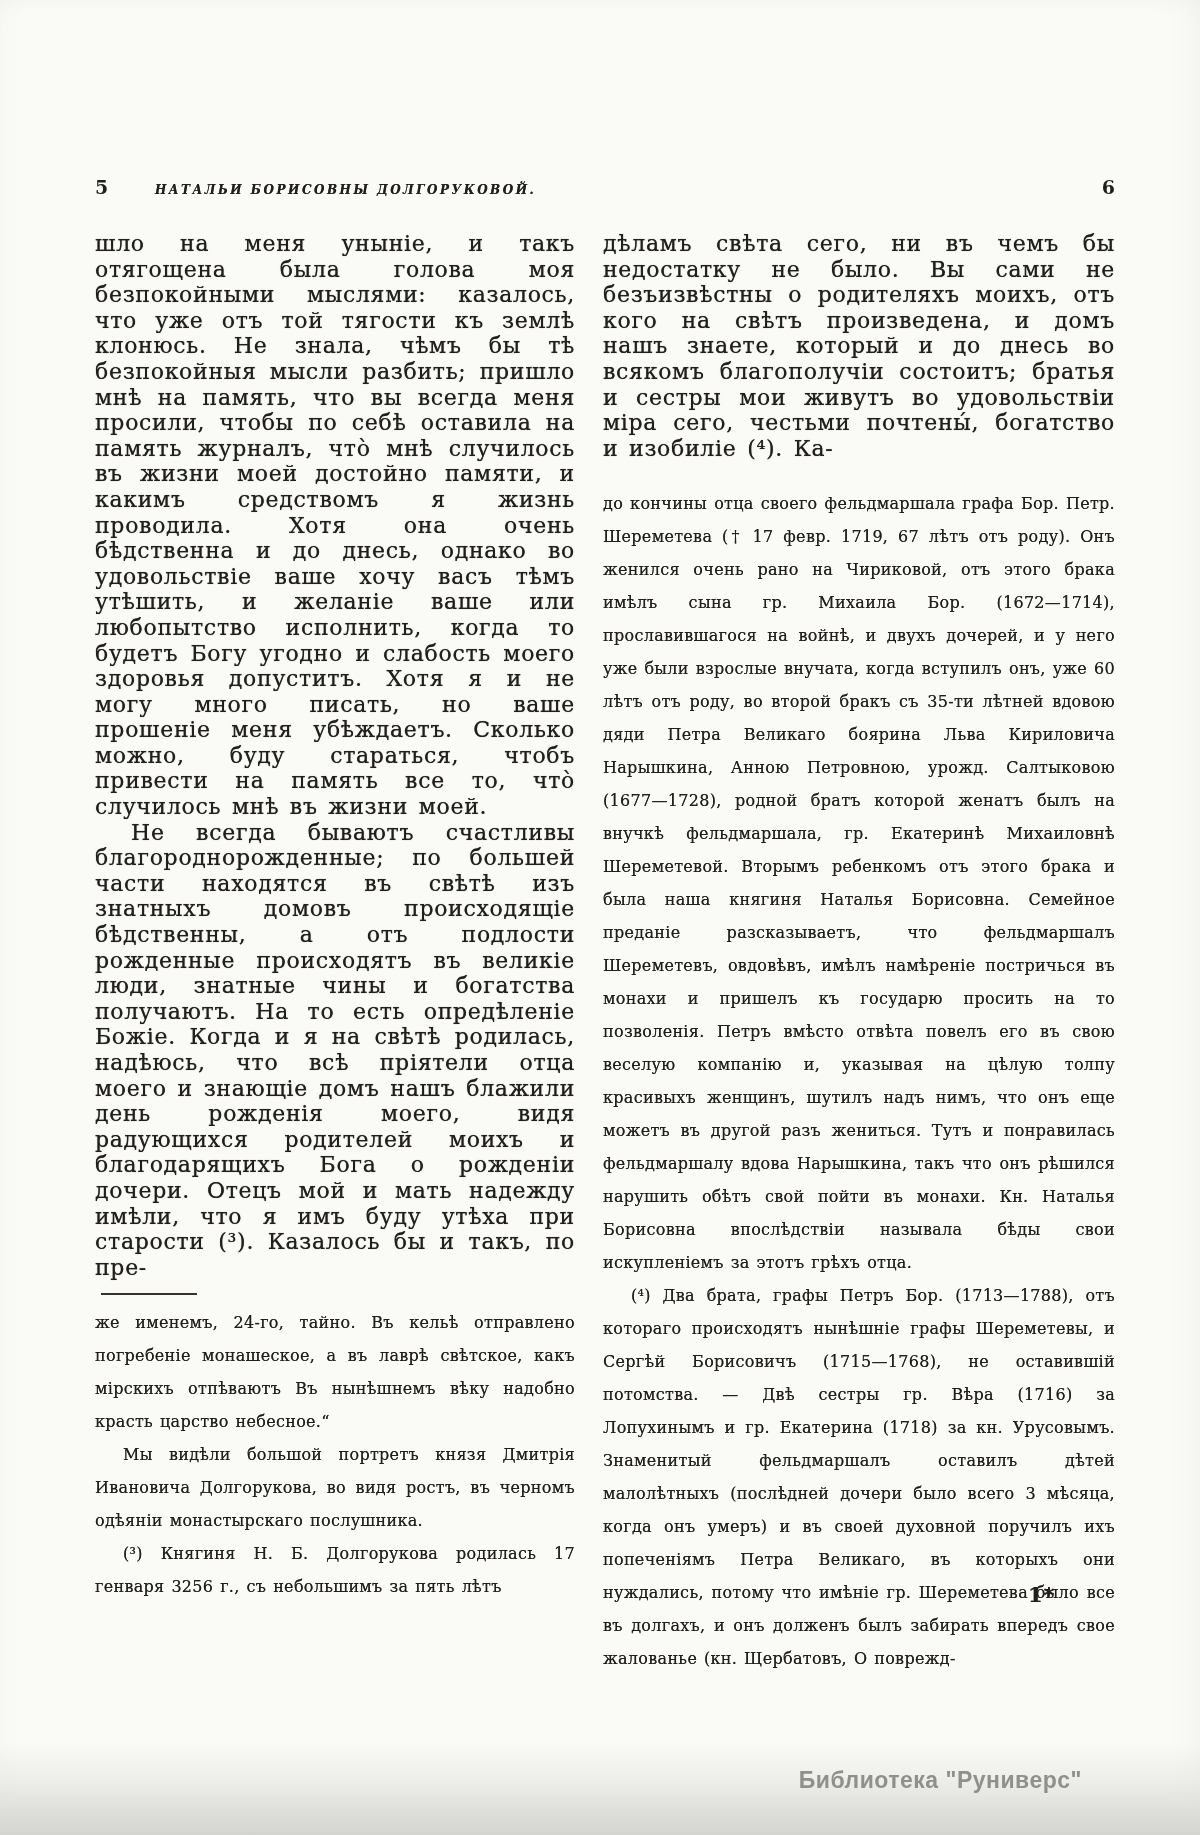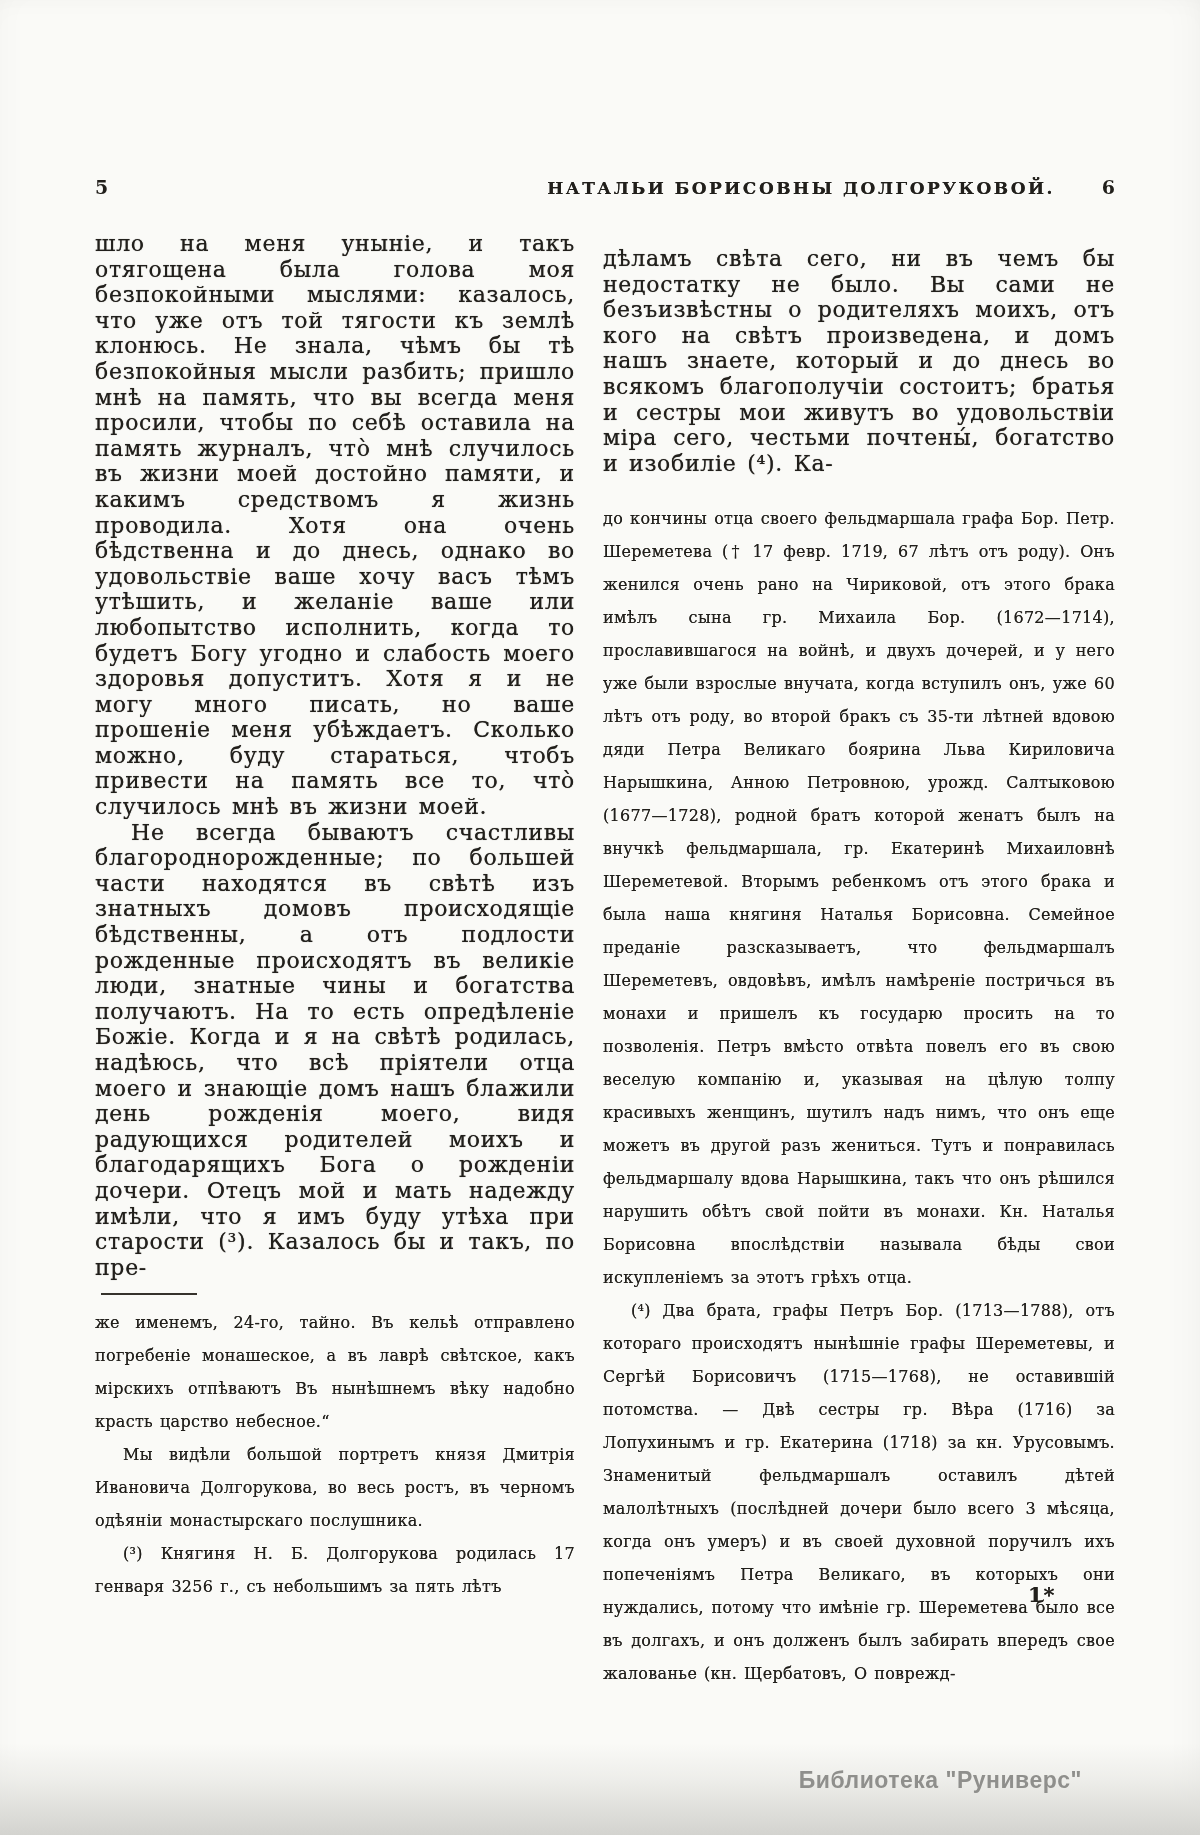--- a/index.html
+++ b/index.html
@@ -26,35 +26,36 @@
     align-items: baseline;
     font-weight: bold;
   }
   .pagenum {
     width: 60px;
     font-size: 19px;
   }
   .pagenum.right { text-align: right; }
   .running-title {
     flex: 1;
-    text-align: right;
-    font-size: 17px;
+    text-align: left;
+    font-size: 12px;
     letter-spacing: 2.5px;
     text-shadow: 0 0 0.5px rgba(33,31,27,0.8);
     white-space: nowrap;
+    font-style: italic;
   }
   .columns {
     position: absolute;
     top: 231px; left: 95px; right: 85px;
     display: flex;
     gap: 28px;
   }
   .col { min-width: 0; }
   .col-left  { width: 480px; flex: 0 0 480px; }
-  .col-right { flex: 1; margin-top: 15px; }
+  .col-right { flex: 1; }
   .main-text p {
     font-size: 22px;
     line-height: 25.6px;
     text-align: justify;
     letter-spacing: 0.7px;
     word-spacing: 3px;
     text-shadow: 0 0 0.7px rgba(33,31,27,0.85);
   }
   .main-text p.indent { text-indent: 36px; }
   .footnote-rule {
@@ -116,21 +117,21 @@
   <div class="columns">
 
     <div class="col col-left">
       <div class="main-text">
         <p>шло на меня уныніе, и такъ отягощена была голова моя безпокойными мыслями: казалось, что уже отъ той тягости къ землѣ клонюсь. Не знала, чѣмъ бы тѣ безпокойныя мысли разбить; пришло мнѣ на память, что вы всегда меня просили, чтобы по себѣ оставила на память журналъ, что̀ мнѣ случилось въ жизни моей достойно памяти, и какимъ средствомъ я жизнь проводила. Хотя она очень бѣдственна и до днесь, однако во удовольствіе ваше хочу васъ тѣмъ утѣшить, и желаніе ваше или любопытство исполнить, когда то будетъ Богу угодно и слабость моего здоровья допуститъ. Хотя я и не могу много писать, но ваше прошеніе меня убѣждаетъ. Сколько можно, буду стараться, чтобъ привести на память все то, что̀ случилось мнѣ въ жизни моей.</p>
         <p class="indent">Не всегда бываютъ счастливы благороднорожденные; по большей части находятся въ свѣтѣ изъ знатныхъ домовъ происходящіе бѣдственны, а отъ подлости рожденные происходятъ въ великіе люди, знатные чины и богатства получаютъ. На то есть опредѣленіе Божіе. Когда и я на свѣтѣ родилась, надѣюсь, что всѣ пріятели отца моего и знающіе домъ нашъ блажили день рожденія моего, видя радующихся родителей моихъ и благодарящихъ Бога о рожденіи дочери. Отецъ мой и мать надежду имѣли, что я имъ буду утѣха при старости (³). Казалось бы и такъ, по пре-</p>
       </div>
       <hr class="footnote-rule">
       <div class="footnotes">
         <p>же именемъ, 24-го, тайно. Въ кельѣ отправлено погребеніе монашеское, а въ лаврѣ свѣтское, какъ мірскихъ отпѣваютъ Въ нынѣшнемъ вѣку надобно красть царство небесное.“</p>
-        <p class="indent">Мы видѣли большой портретъ князя Дмитрія Ивановича Долгорукова, во весь ростъ, въ черномъ одѣяніи монастырскаго послушника.</p>
+        <p class="indent">Мы видѣли большой портретъ князя Дмитрія Ивановича Долгорукова, во видя ростъ, въ черномъ одѣяніи монастырскаго послушника.</p>
         <p class="indent">(³) Княгиня Н. Б. Долгорукова родилась 17 генваря 3256 г., съ небольшимъ за пять лѣтъ</p>
       </div>
     </div>
 
     <div class="col col-right">
       <div class="main-text">
         <p>дѣламъ свѣта сего, ни въ чемъ бы недостатку не было. Вы сами не безъизвѣстны о родителяхъ моихъ, отъ кого на свѣтъ произведена, и домъ нашъ знаете, который и до днесь во всякомъ благополучіи состоитъ; братья и сестры мои живутъ во удовольствіи міра сего, честьми почтены́, богатство и изобиліе (⁴). Ка-</p>
       </div>
       <div class="footnotes">
         <p>до кончины отца своего фельдмаршала графа Бор. Петр. Шереметева († 17 февр. 1719, 67 лѣтъ отъ роду). Онъ женился очень рано на Чириковой, отъ этого брака имѣлъ сына гр. Михаила Бор. (1672—1714), прославившагося на войнѣ, и двухъ дочерей, и у него уже были взрослые внучата, когда вступилъ онъ, уже 60 лѣтъ отъ роду, во второй бракъ съ 35-ти лѣтней вдовою дяди Петра Великаго боярина Льва Кириловича Нарышкина, Анною Петровною, урожд. Салтыковою (1677—1728), родной братъ которой женатъ былъ на внучкѣ фельдмаршала, гр. Екатеринѣ Михаиловнѣ Шереметевой. Вторымъ ребенкомъ отъ этого брака и была наша княгиня Наталья Борисовна. Семейное преданіе разсказываетъ, что фельдмаршалъ Шереметевъ, овдовѣвъ, имѣлъ намѣреніе постричься въ монахи и пришелъ къ государю просить на то позволенія. Петръ вмѣсто отвѣта повелъ его въ свою веселую компанію и, указывая на цѣлую толпу красивыхъ женщинъ, шутилъ надъ нимъ, что онъ еще можетъ въ другой разъ жениться. Тутъ и понравилась фельдмаршалу вдова Нарышкина, такъ что онъ рѣшился нарушить обѣтъ свой пойти въ монахи. Кн. Наталья Борисовна впослѣдствіи называла бѣды свои искупленіемъ за этотъ грѣхъ отца.</p>

